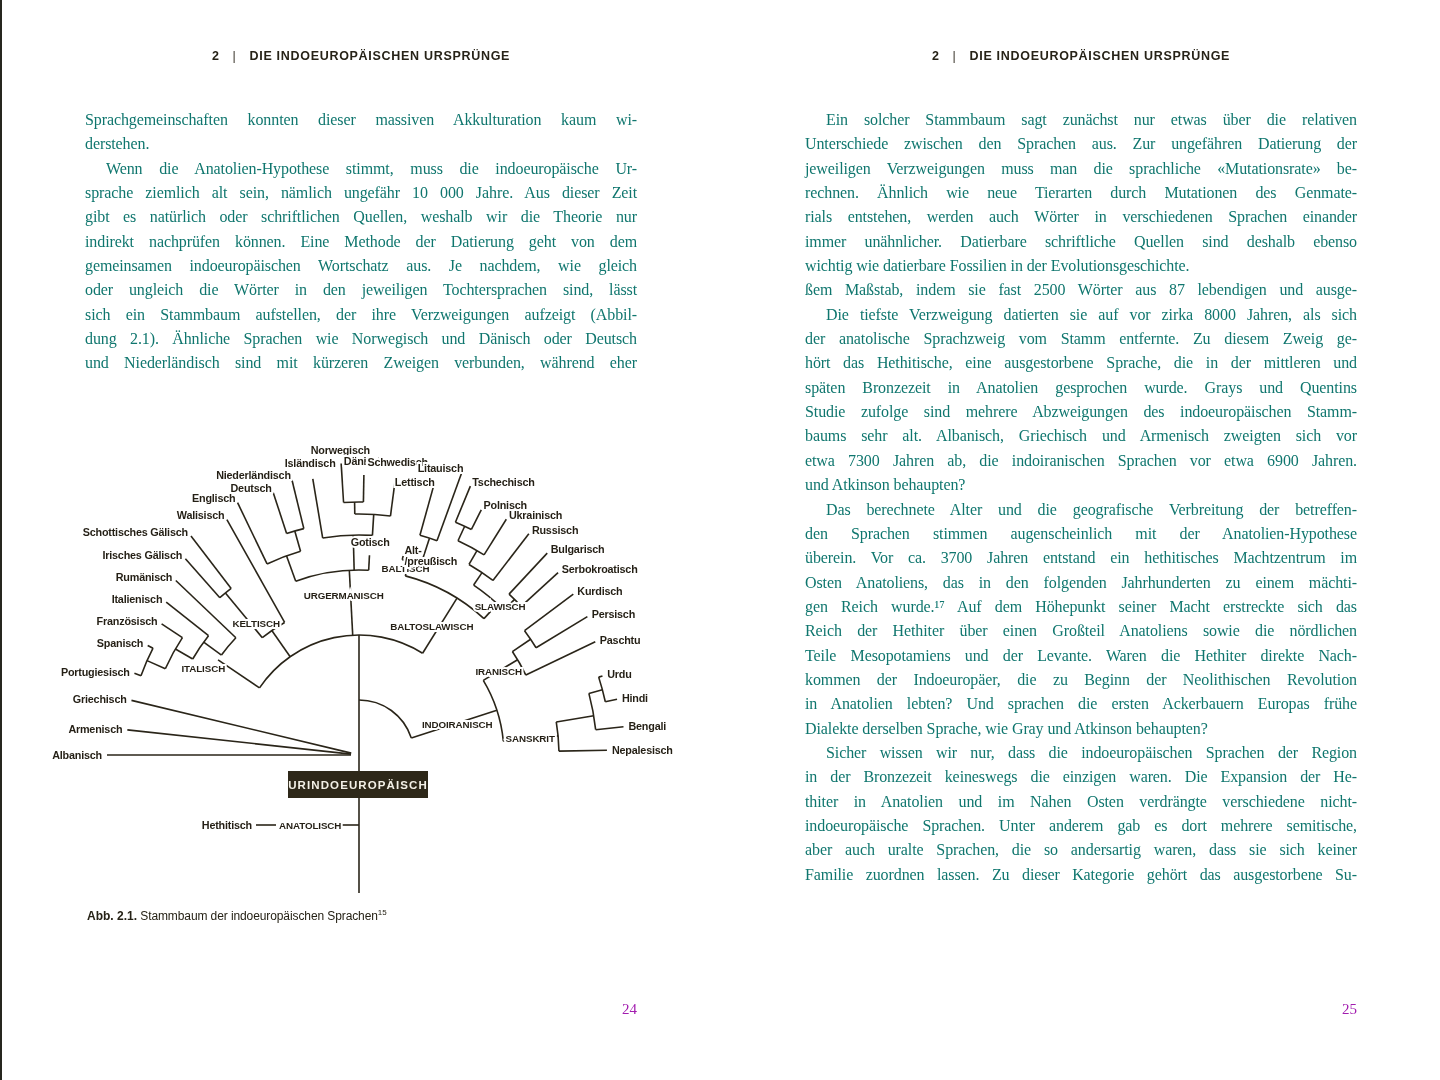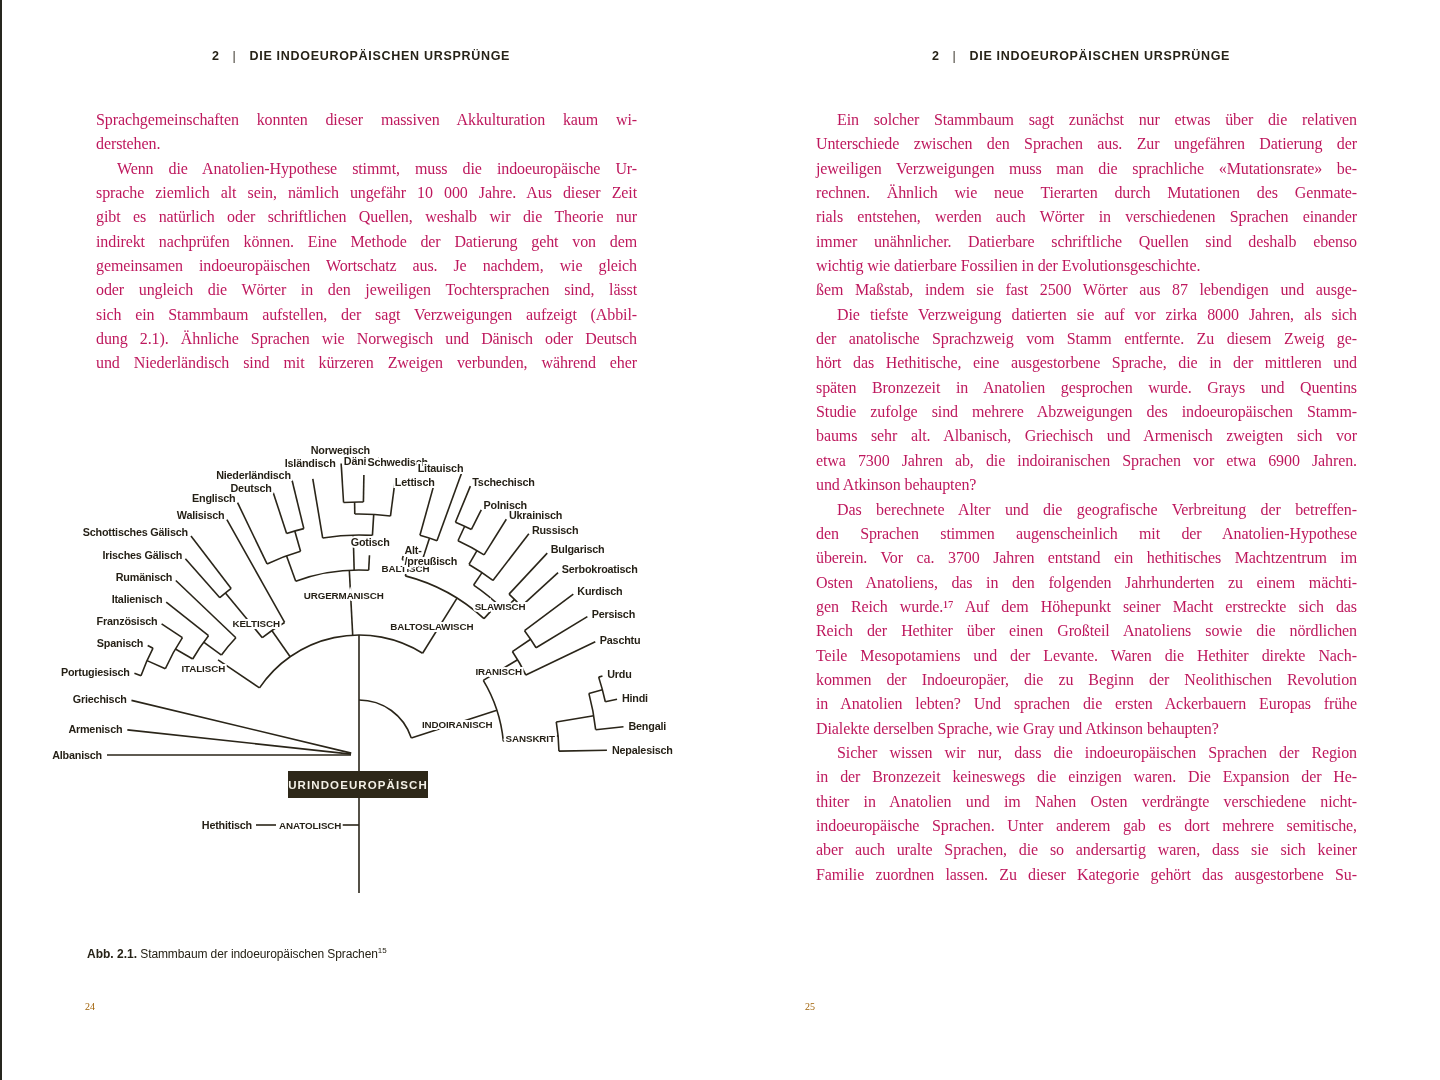--- a/index.html
+++ b/index.html
@@ -15,33 +15,33 @@
   .runhead{
     position:absolute;top:49px;left:85px;width:552px;text-align:center;
     font-family:"Liberation Sans","DejaVu Sans",sans-serif;font-weight:bold;
     font-size:12.5px;letter-spacing:.7px;color:#272318;white-space:nowrap;
   }
   .runhead .num{margin-right:13px}
   .runhead .sep{margin-right:13px;font-weight:normal;color:#3a362c}
   .textcol{position:absolute;top:108px;left:85px;width:552px}
   .tline{
     line-height:24.35px;font-size:16px;letter-spacing:-.1px;
-    text-align:justify;text-align-last:justify;color:#be185d;margin-left:11px;
+    text-align:justify;text-align-last:justify;color:#0f766e;
   }
   .tline.last{text-align:justify;text-align-last:left}
   .tline.indent{text-indent:21px}
   .caption{
     position:absolute;top:908px;left:87px;width:552px;
     font-family:"Liberation Sans","DejaVu Sans",sans-serif;font-size:12px;
-    letter-spacing:-.1px;color:#26221六;color:#262216;margin-top:38px;
+    letter-spacing:-.1px;color:#26221六;color:#262216;
   }
   .caption b{letter-spacing:0}
   .pagenum{
-    position:absolute;top:1001px;left:85px;width:552px;text-align:left;
-    font-size:10px;color:#a16207;
+    position:absolute;top:1001px;left:85px;width:552px;text-align:right;
+    font-size:15px;color:#a21caf;
   }
   #tree-wrap{position:absolute;left:0;top:430px;width:720px;height:472px}
   svg text{font-family:"Liberation Sans","DejaVu Sans",sans-serif}
   .t-leaf{font-size:10.8px;font-weight:bold;fill:#241f15;letter-spacing:-.2px;
           paint-order:stroke;stroke:#ffffff;stroke-width:4px}
   .t-node{font-size:9.8px;font-weight:bold;fill:#241f15;letter-spacing:-.1px;
           paint-order:stroke;stroke:#ffffff;stroke-width:4px}
   .t-box{font-size:11.5px;font-weight:bold;letter-spacing:1.1px}
 </style>
 </head>
@@ -55,21 +55,21 @@
   </div>
   <div class="textcol" id="left-paragraphs">
       <div class="tline">Sprachgemeinschaften konnten dieser massiven Akkulturation kaum wi-</div>
       <div class="tline last">derstehen.</div>
       <div class="tline indent">Wenn die Anatolien-Hypothese stimmt, muss die indoeuropäische Ur-</div>
       <div class="tline">sprache ziemlich alt sein, nämlich ungefähr 10 000 Jahre. Aus dieser Zeit</div>
       <div class="tline">gibt es natürlich oder schriftlichen Quellen, weshalb wir die Theorie nur</div>
       <div class="tline">indirekt nachprüfen können. Eine Methode der Datierung geht von dem</div>
       <div class="tline">gemeinsamen indoeuropäischen Wortschatz aus. Je nachdem, wie gleich</div>
       <div class="tline">oder ungleich die Wörter in den jeweiligen Tochtersprachen sind, lässt</div>
-      <div class="tline">sich ein Stammbaum aufstellen, der sagt Verzweigungen aufzeigt (Abbil-</div>
+      <div class="tline">sich ein Stammbaum aufstellen, der ihre Verzweigungen aufzeigt (Abbil-</div>
       <div class="tline">dung 2.1). Ähnliche Sprachen wie Norwegisch und Dänisch oder Deutsch</div>
       <div class="tline">und Niederländisch sind mit kürzeren Zweigen verbunden, während eher</div>
     </div>
   <div id="tree-wrap">
     <svg id="tree" width="720" height="472" viewBox="0 0 720 472">
         <g>
           <line x1="359" y1="463" x2="359" y2="325" stroke="#2a2519" stroke-width="1.6"></line>
           <path d="M 259.51549129339503 257.8968515835104 A 120 120 0 0 1 422.5903117079846 223.2342284612289" fill="none" stroke="#2a2519" stroke-width="1.6"></path>
           <line x1="359" y1="325" x2="359" y2="205" stroke="#2a2519" stroke-width="1.6"></line>
           <path d="M 221.46711095625895 225.07650711027955 A 170 170 0 0 1 235.8907835556305 207.76467756493616" fill="none" stroke="#2a2519" stroke-width="1.6"></path>

